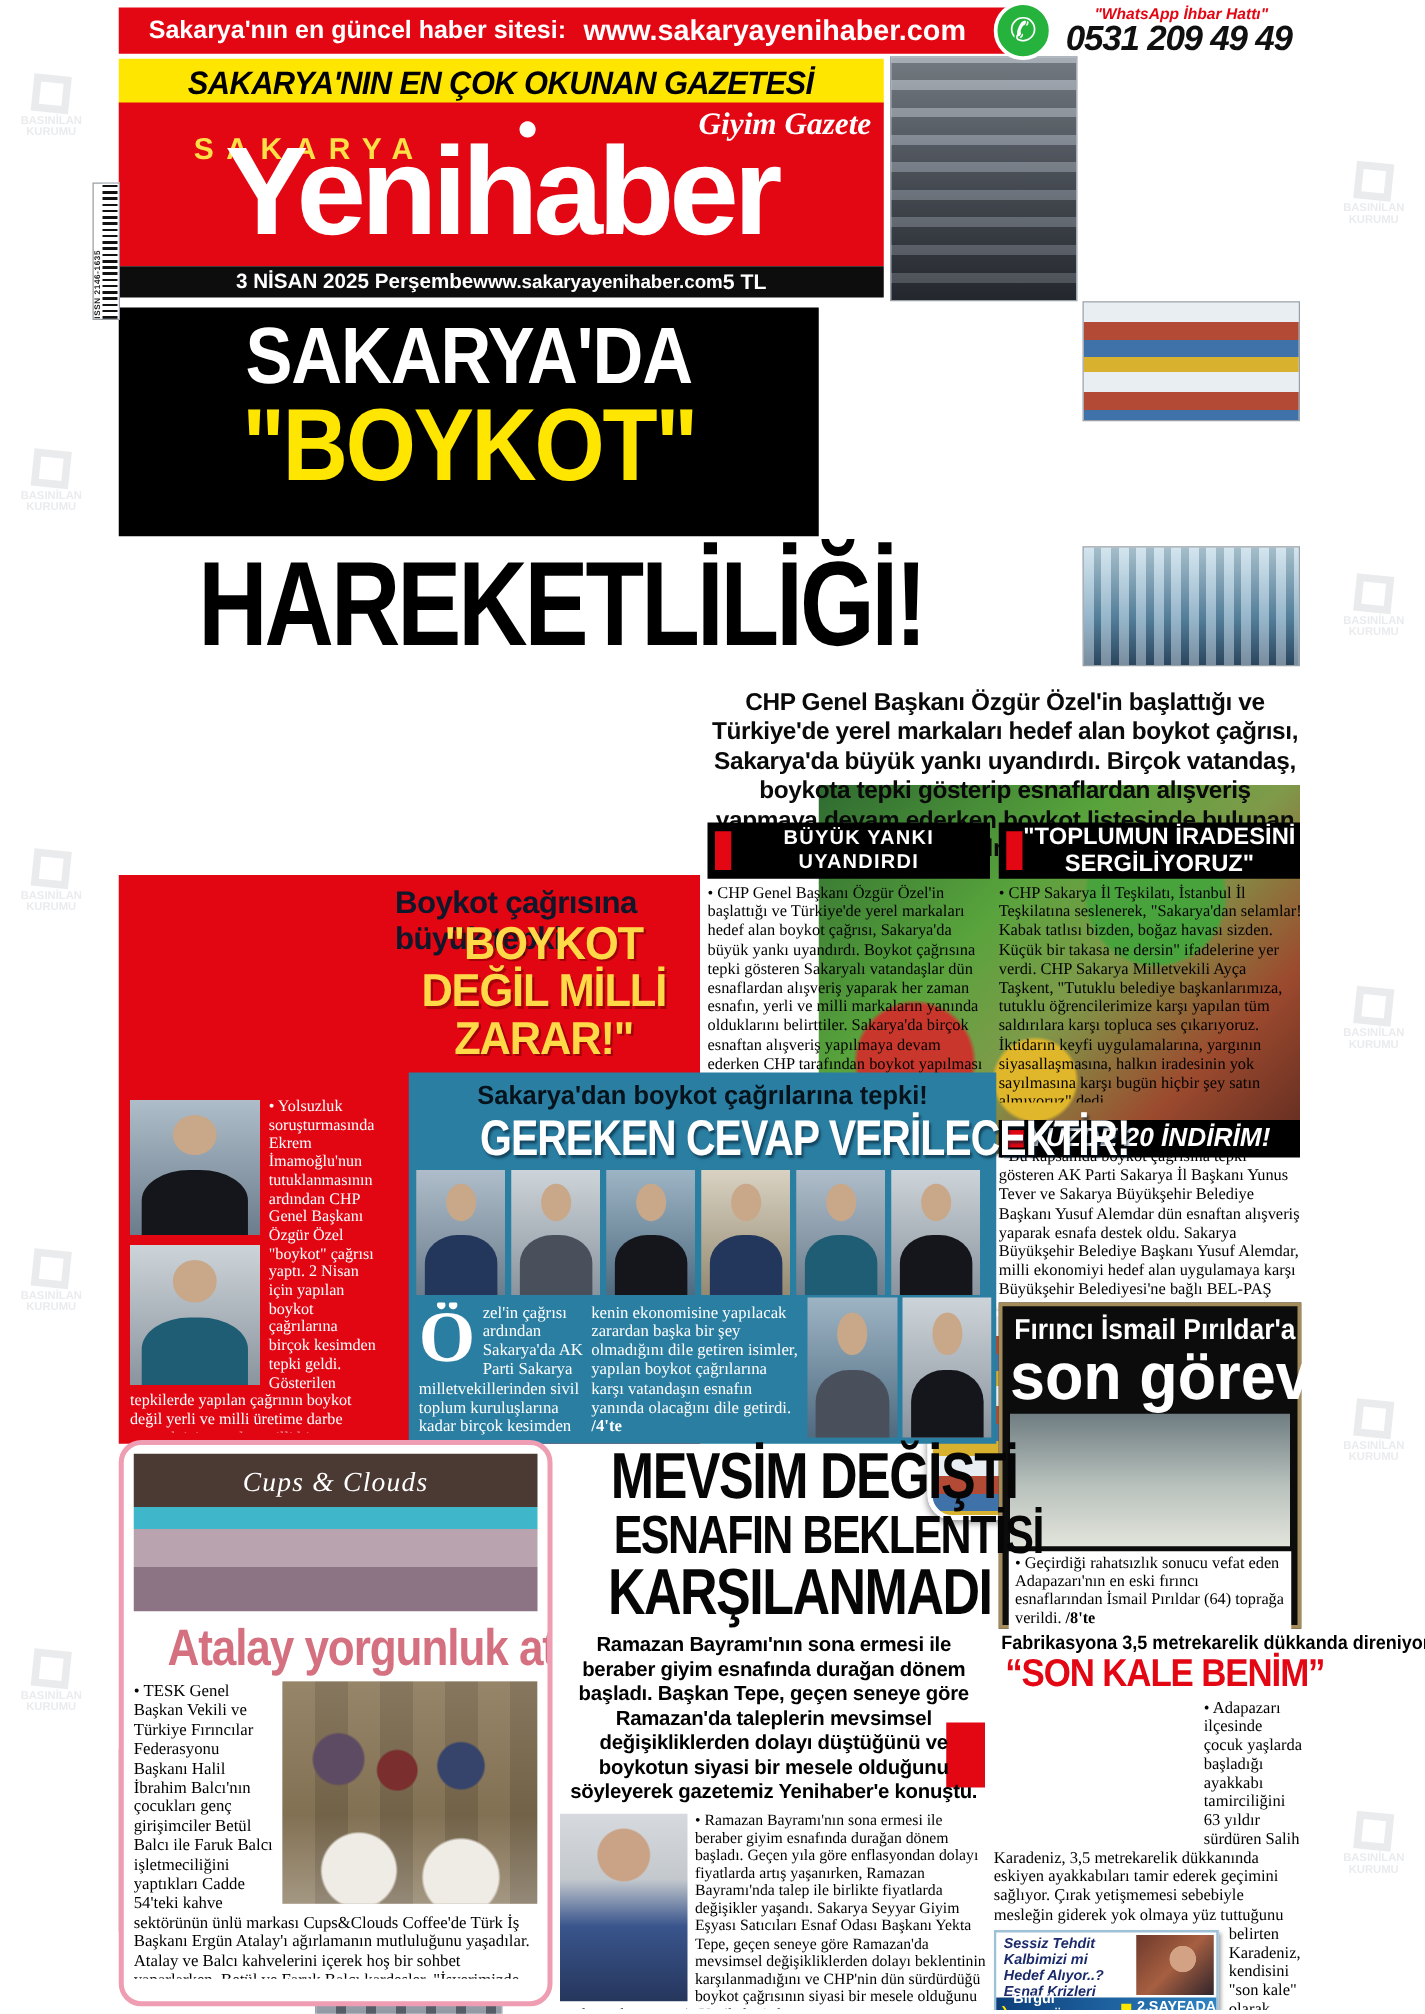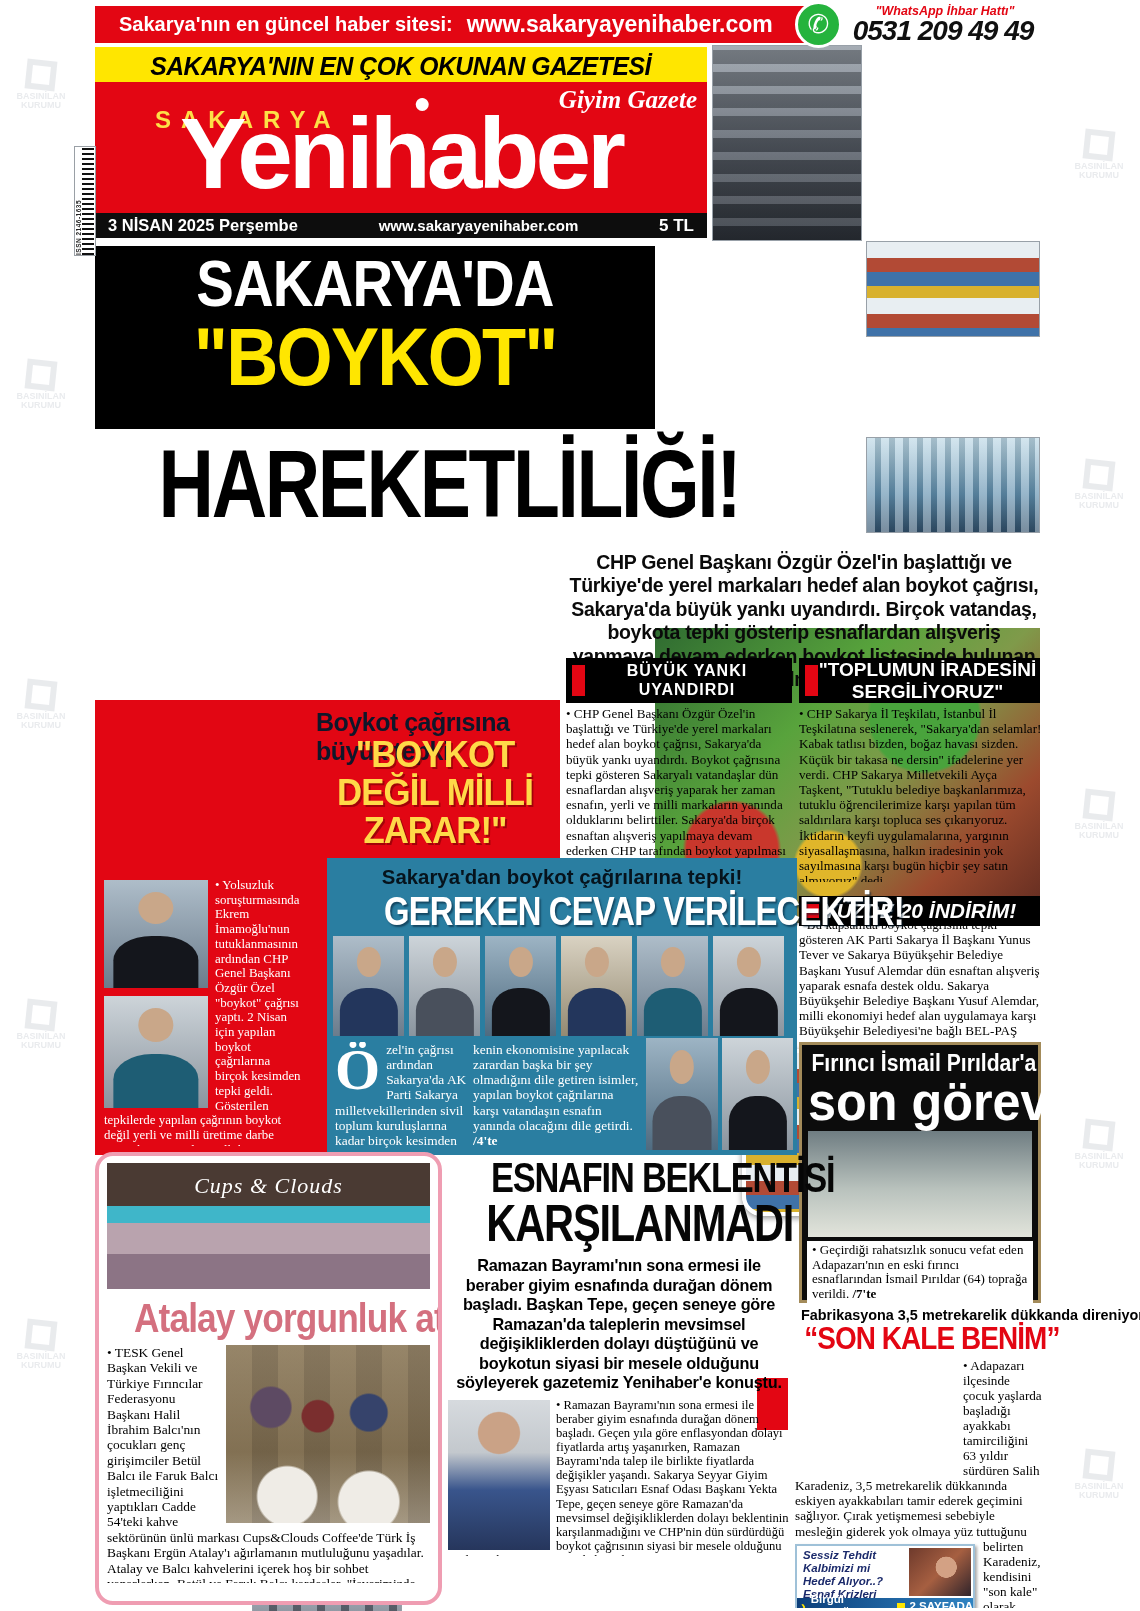--- a/index.html
+++ b/index.html
@@ -91,21 +91,21 @@
   
   #masthead { left:95px; top:82px; width:612px; height:131px; background:#e30613; z-index:2; }
   #mh-city { position:absolute; left:60px; top:24px; color:#fde047; font-weight:700;
     font-size:24px; letter-spacing:10px; }
   #mh-dot { position:absolute; left:318px; top:4px; color:#fff; font-size:30px; }
   #mh-slogan { position:absolute; right:10px; top:4px; color:#fff; font-weight:700;
     font-style:italic; font-size:25px; font-family:"Liberation Serif",serif; }
   #mh-title { position:absolute; left:0; right:0; top:22px; text-align:center; color:#fff;
     font-weight:800; font-size:100px; letter-spacing:-4px; line-height:0.98; }
   #mh-black { left:95px; top:213px; width:612px; height:25px; background:#0d0d0d; color:#fff;
-    display:flex; align-items:center; justify-content:space-between; padding:0 13px; z-index:2; }
+    display:flex; align-items:center; justify-content:center; padding:0 13px; z-index:2; }
   #mh-black .d { font-weight:800; font-size:16.5px; }
   #mh-black .u { font-weight:800; font-size:15px; }
   #mh-black .p { font-weight:800; font-size:17px; }
 
   #barcode { left:74px; top:146px; width:22px; height:110px; background:#fff;
     border:1px solid #9aa0a6; display:flex; z-index:3; }
   #barcode .lines { width:12px; height:100%; background:repeating-linear-gradient(0deg,#111 0 2px,#fff 2px 5px); }
   #barcode .issn { writing-mode:vertical-rl; transform:rotate(180deg); font-size:6.5px;
     font-weight:700; color:#222; letter-spacing:0.5px; }
 
@@ -379,21 +379,21 @@
   <div id="cv-p1" class="photo sil bgC gray"></div>
   <div id="cv-p2" class="photo sil bgB dark"></div>
 </div>
 
 <div id="gorev-box" class="abs">
   <div id="gorev-t1"><span class="cond">Fırıncı İsmail Pırıldar'a</span></div>
   <div id="gorev-t2"><span class="cond">son görev</span></div>
   <div id="gorev-ph" class="photo ph-funeral"></div>
   <div id="gorev-txt">
     <span>•  Geçirdiği rahatsızlık sonucu vefat eden Adapazarı'nın en eski fırıncı esnaflarından İsmail Pırıldar (64) toprağa verildi.</span>
-    <b class="ref">/7'te</b>
+    <b class="ref">/8'te</b>
   </div>
 </div>
 
 <div id="kale-kick" class="abs"><span class="cond">Fabrikasyona 3,5 metrekarelik dükkanda direniyor</span></div>
 <div id="kale-head" class="abs"><span class="cond">“SON KALE BENİM”</span></div>
 <div id="kale-body" class="abs">
   <div id="kale-ph" class="photo ph-cobbler"></div>
   <span>•  Adapazarı ilçesinde çocuk yaşlarda başladığı ayakkabı tamirciliğini 63 yıldır sürdüren Salih Karadeniz, 3,5 metrekarelik dükkanında eskiyen ayakkabıları tamir ederek geçimini sağlıyor. Çırak yetişmemesi sebebiyle mesleğin giderek yok olmaya yüz tuttuğunu belirten</span>
   <div id="ad-box">
     <div id="ad-lines">
@@ -420,20 +420,21 @@
   <div id="atalay-head"><span class="cond">Atalay yorgunluk attı</span></div>
   <div id="atalay-body">
     <div id="atalay-ph" class="photo ph-cafe"></div>
     <span>•  TESK Genel Başkan Vekili ve Türkiye Fırıncılar Federasyonu Başkanı Halil İbrahim Balcı'nın çocukları genç girişimciler Betül Balcı ile Faruk Balcı işletmeciliğini yaptıkları Cadde 54'teki kahve sektörünün ünlü markası Cups&amp;Clouds Coffee'de Türk İş Başkanı Ergün Atalay'ı ağırlamanın mutluluğunu yaşadılar. Atalay ve Balcı kahvelerini içerek hoş bir sohbet yaparlarken, Betül ve Faruk Balcı kardeşler, "İşyerimizde Ergün ağabeyimizi ağırlamaktan mutluluk duyduk. Kendisine teşekkür ediyoruz" dediler.</span>
     
   </div>
 </div>
 
 <div id="mv-redblock" class="abs"></div>
 <div id="mevsim" class="abs">
+  <div id="mv-h1" class="mv-h"><span class="cond">MEVSİM DEĞİŞTİ</span></div>
   <div id="mv-h2" class="mv-h"><span class="cond">ESNAFIN BEKLENTİSİ</span></div>
   <div id="mv-h3" class="mv-h"><span class="cond">KARŞILANMADI</span></div>
   <div id="mv-intro">Ramazan Bayramı'nın sona ermesi ile beraber giyim esnafında durağan dönem başladı. Başkan Tepe, geçen seneye göre Ramazan'da taleplerin mevsimsel değişikliklerden dolayı düştüğünü ve boykotun siyasi bir mesele olduğunu söyleyerek gazetemiz Yenihaber'e konuştu.</div>
   <div id="mv-body">
     <div id="mv-ph" class="photo ph-bluecoat"></div>
     <span>•  Ramazan Bayramı'nın sona ermesi ile beraber giyim esnafında durağan dönem başladı. Geçen yıla göre enflasyondan dolayı fiyatlarda artış yaşanırken, Ramazan Bayramı'nda talep ile birlikte fiyatlarda değişikler yaşandı. Sakarya Seyyar Giyim Eşyası Satıcıları Esnaf Odası Başkanı Yekta Tepe, geçen seneye göre Ramazan'da mevsimsel değişikliklerden dolayı beklentinin karşılanmadığını ve CHP'nin dün sürdürdüğü boykot çağrısının siyasi bir mesele olduğunu söyleyerek gazetemiz Yenihaber'e konuştu.</span>
   </div>
 
 </div>
 

